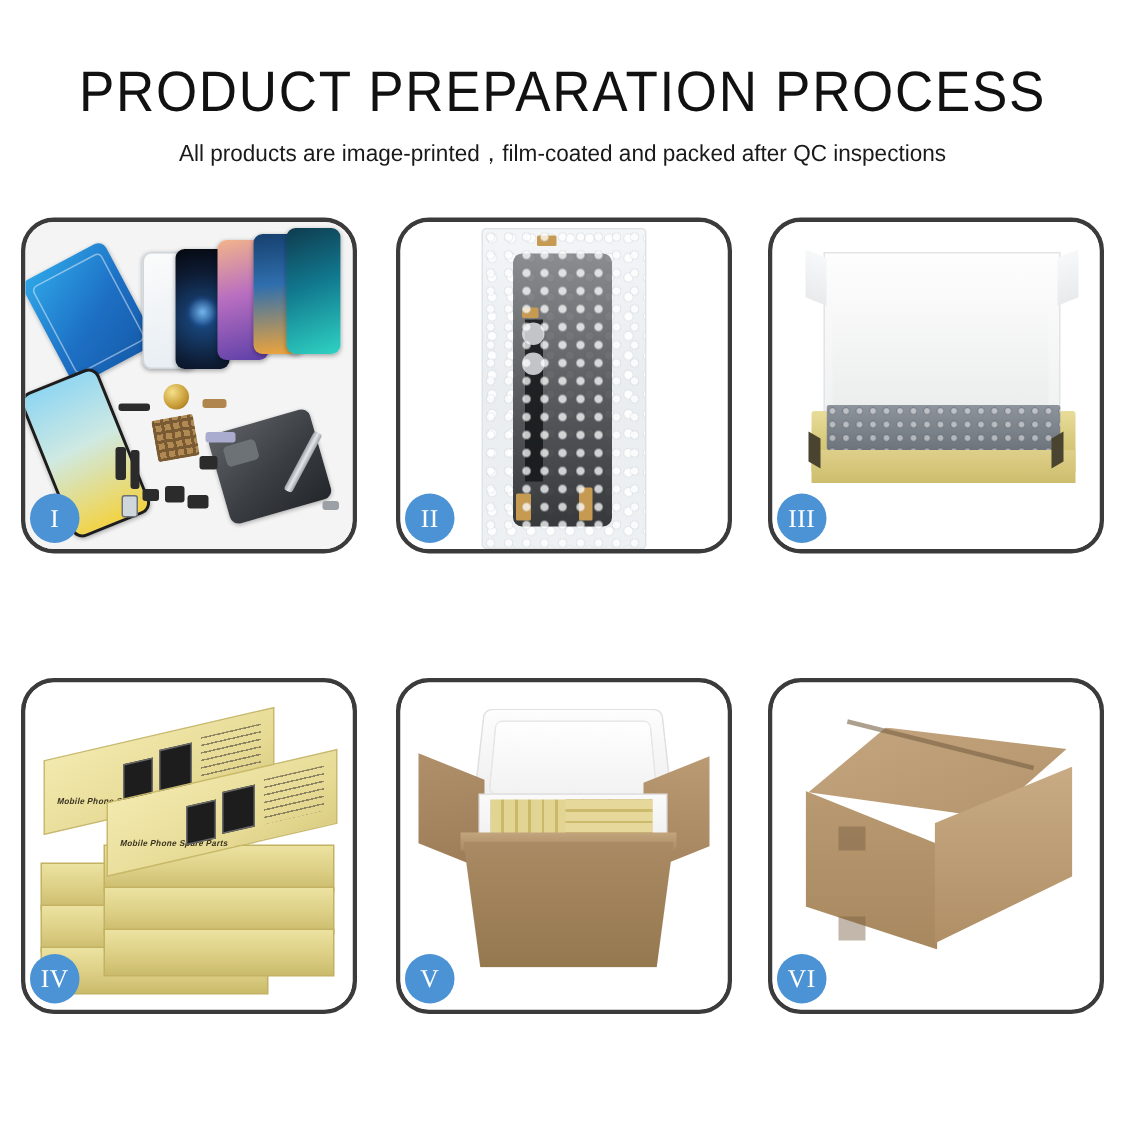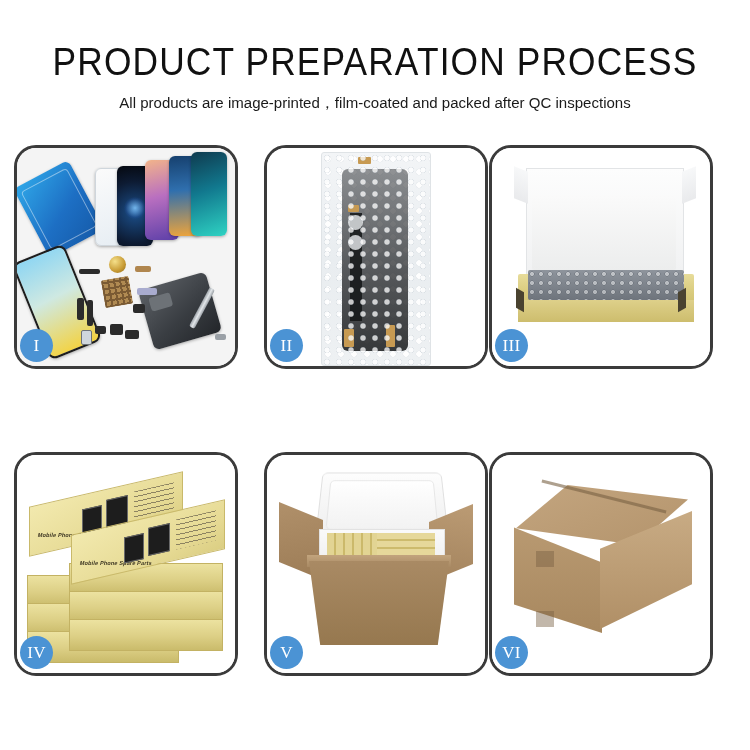--- a/index.html
+++ b/index.html
@@ -60,21 +60,21 @@
     border: 3px solid #3b3b3b;
     border-radius: 22px;
     background: #ffffff;
     box-sizing: border-box;
     overflow: visible;
   }
   .panel-r0 { top: 0px; }
   .panel-r1 { top: 307px; }
   .panel-c0 { left: 14px; }
   .panel-c1 { left: 264px; }
-  .panel-c2 { left: 489px; }
+  .panel-c2 { left: 512px; }
 
   .panel-inner {
     position: absolute;
     inset: 0;
     border-radius: 19px;
     overflow: hidden;
   }
 
   .badge {
     position: absolute;

